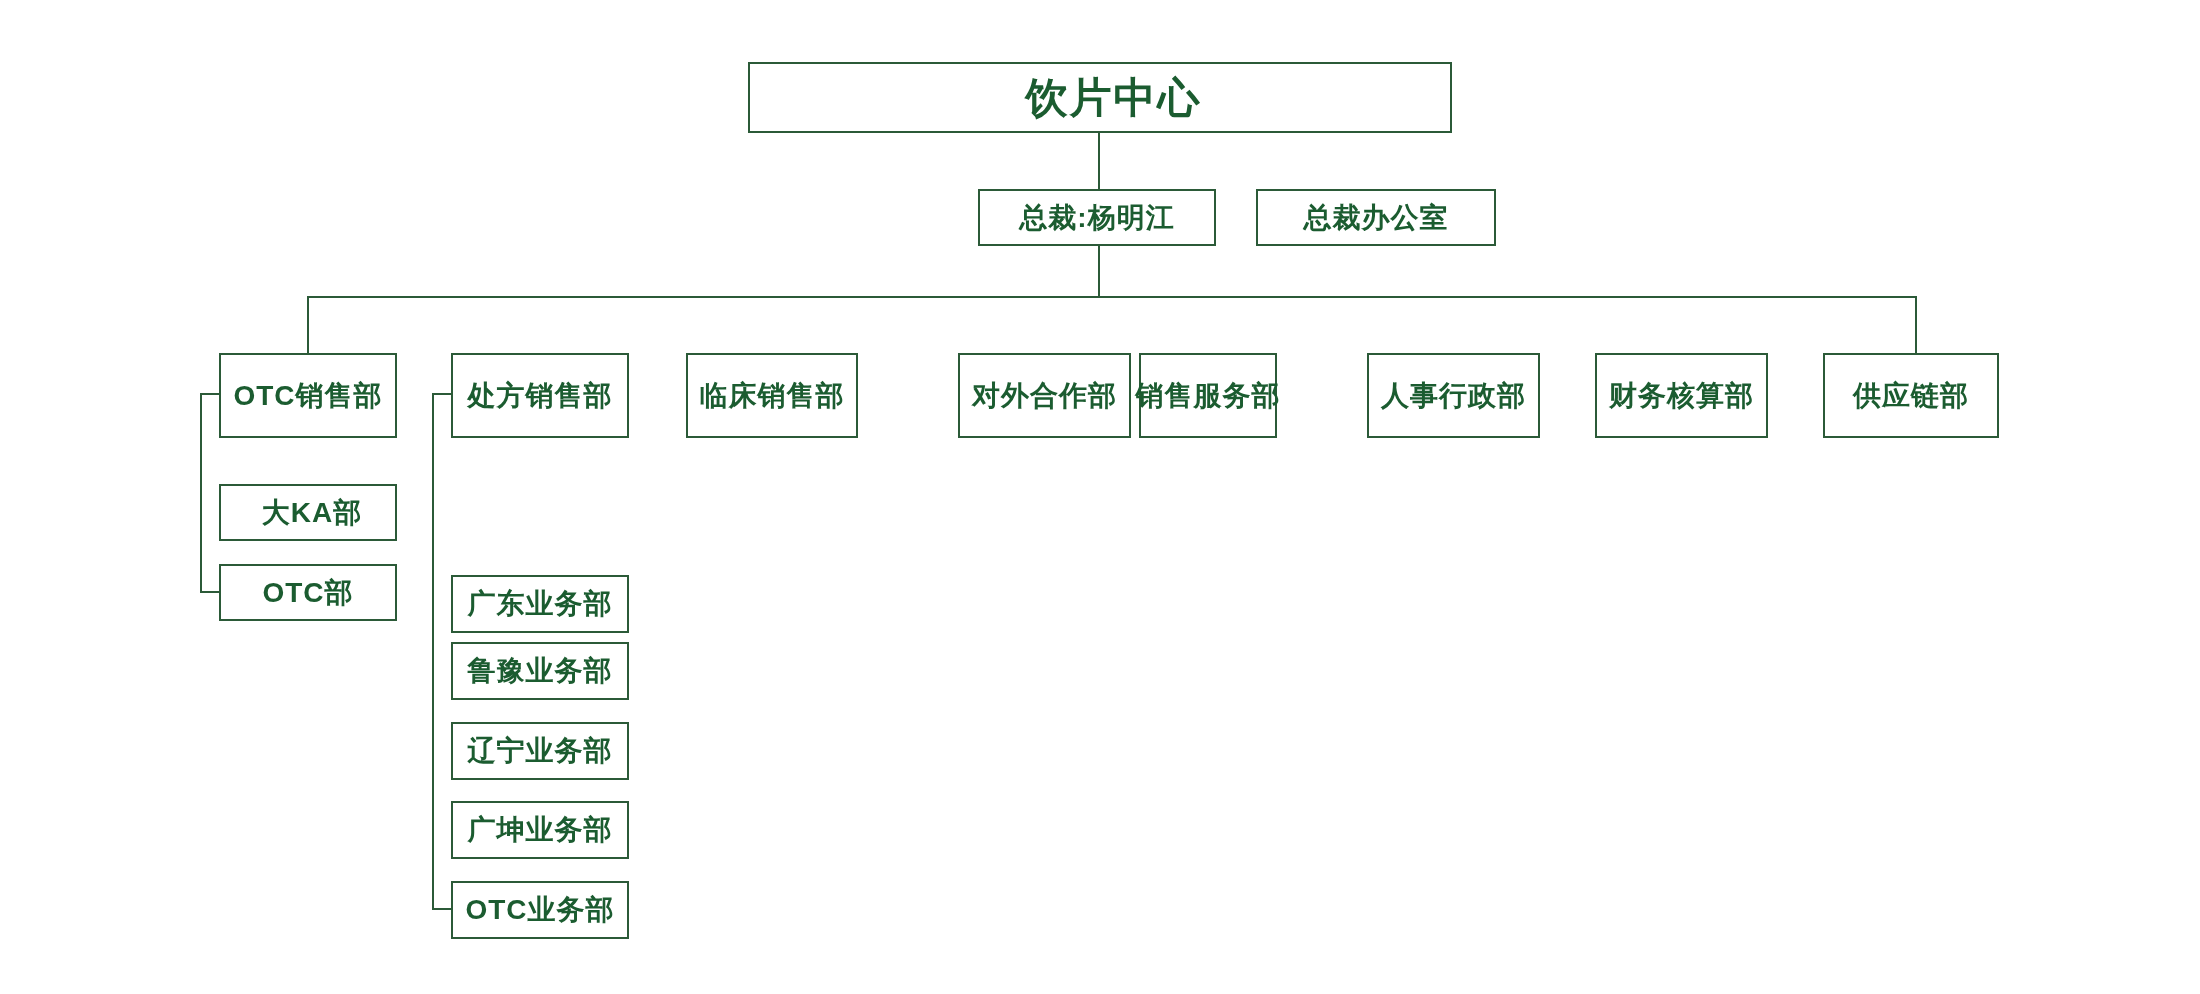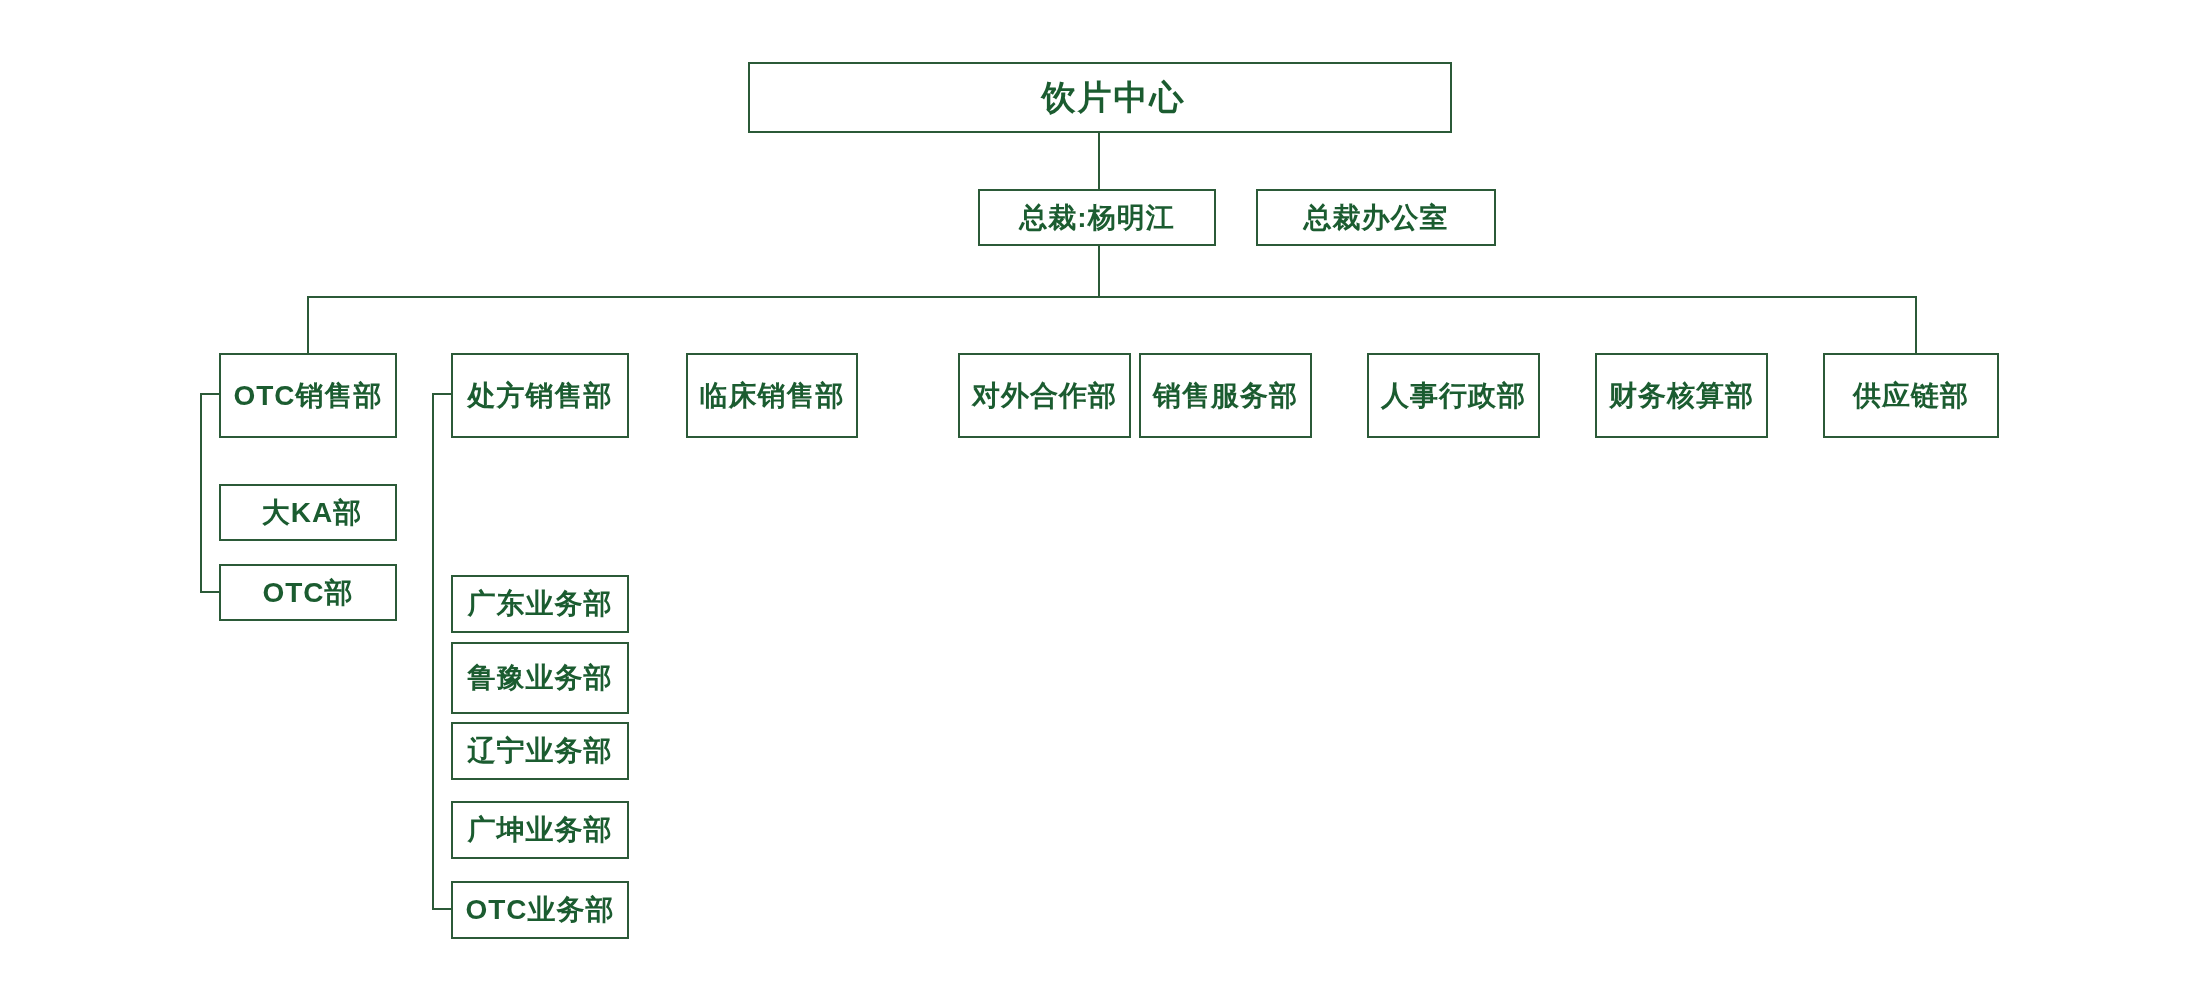--- a/index.html
+++ b/index.html
@@ -23,21 +23,21 @@
     display: flex;
     align-items: center;
     justify-content: center;
     color: #1b5c30;
     font-weight: bold;
     font-size: 28px;
     white-space: nowrap;
     letter-spacing: 1px;
   }
   .node.title {
-    font-size: 34px;
+    font-size: 42px;
     letter-spacing: 2px;
     padding-left: 27px;
   }
   .line {
     position: absolute;
     background: #2b5a38;
   }
   .hline { height: 2px; }
   .vline { width: 2px; }
 </style>
@@ -48,30 +48,30 @@
 
   <div class="node title" style="left:748px; top:62px; width:704px; height:71px;">饮片中心</div>
 
   <div class="node" style="left:978px; top:189px; width:238px; height:57px;">总裁:杨明江</div>
   <div class="node" style="left:1256px; top:189px; width:240px; height:57px;">总裁办公室</div>
 
   <div class="node" style="left:219px;  top:353px; width:178px; height:85px;">OTC销售部</div>
   <div class="node" style="left:451px;  top:353px; width:178px; height:85px;">处方销售部</div>
   <div class="node" style="left:686px;  top:353px; width:172px; height:85px;">临床销售部</div>
   <div class="node" style="left:913px;  top:353px; width:173px; height:85px;margin-left:45px;">对外合作部</div>
-  <div class="node" style="left:1139px; top:353px; width:173px; height:85px;">销售服务部</div>
+  <div class="node" style="left:1139px; top:353px; width:138px; height:85px;">销售服务部</div>
   <div class="node" style="left:1367px; top:353px; width:173px; height:85px;">人事行政部</div>
   <div class="node" style="left:1595px; top:353px; width:173px; height:85px;">财务核算部</div>
   <div class="node" style="left:1823px; top:353px; width:176px; height:85px;">供应链部</div>
 
   <div class="node" style="left:219px; top:484px; width:178px; height:57px;padding-left:8px;">大KA部</div>
   <div class="node" style="left:219px; top:564px; width:178px; height:57px;">OTC部</div>
 
   <div class="node" style="left:451px; top:563px; width:178px; height:58px;margin-top:12px;">广东业务部</div>
-  <div class="node" style="left:451px; top:642px; width:178px; height:72px;">鲁豫业务部</div>
+  <div class="node" style="left:451px; top:642px; width:178px; height:58px;">鲁豫业务部</div>
   <div class="node" style="left:451px; top:722px; width:178px; height:58px;">辽宁业务部</div>
   <div class="node" style="left:451px; top:801px; width:178px; height:58px;">广坤业务部</div>
   <div class="node" style="left:451px; top:881px; width:178px; height:58px;">OTC业务部</div>
 
   <div class="line vline" style="left:1098px; top:133px; height:56px;"></div>
   <div class="line vline" style="left:1098px; top:246px; height:52px;"></div>
   <div class="line hline" style="left:307px; top:296px; width:1610px;"></div>
   <div class="line vline" style="left:307px; top:296px; height:57px;"></div>
   <div class="line vline" style="left:1915px; top:296px; height:57px;"></div>
 

